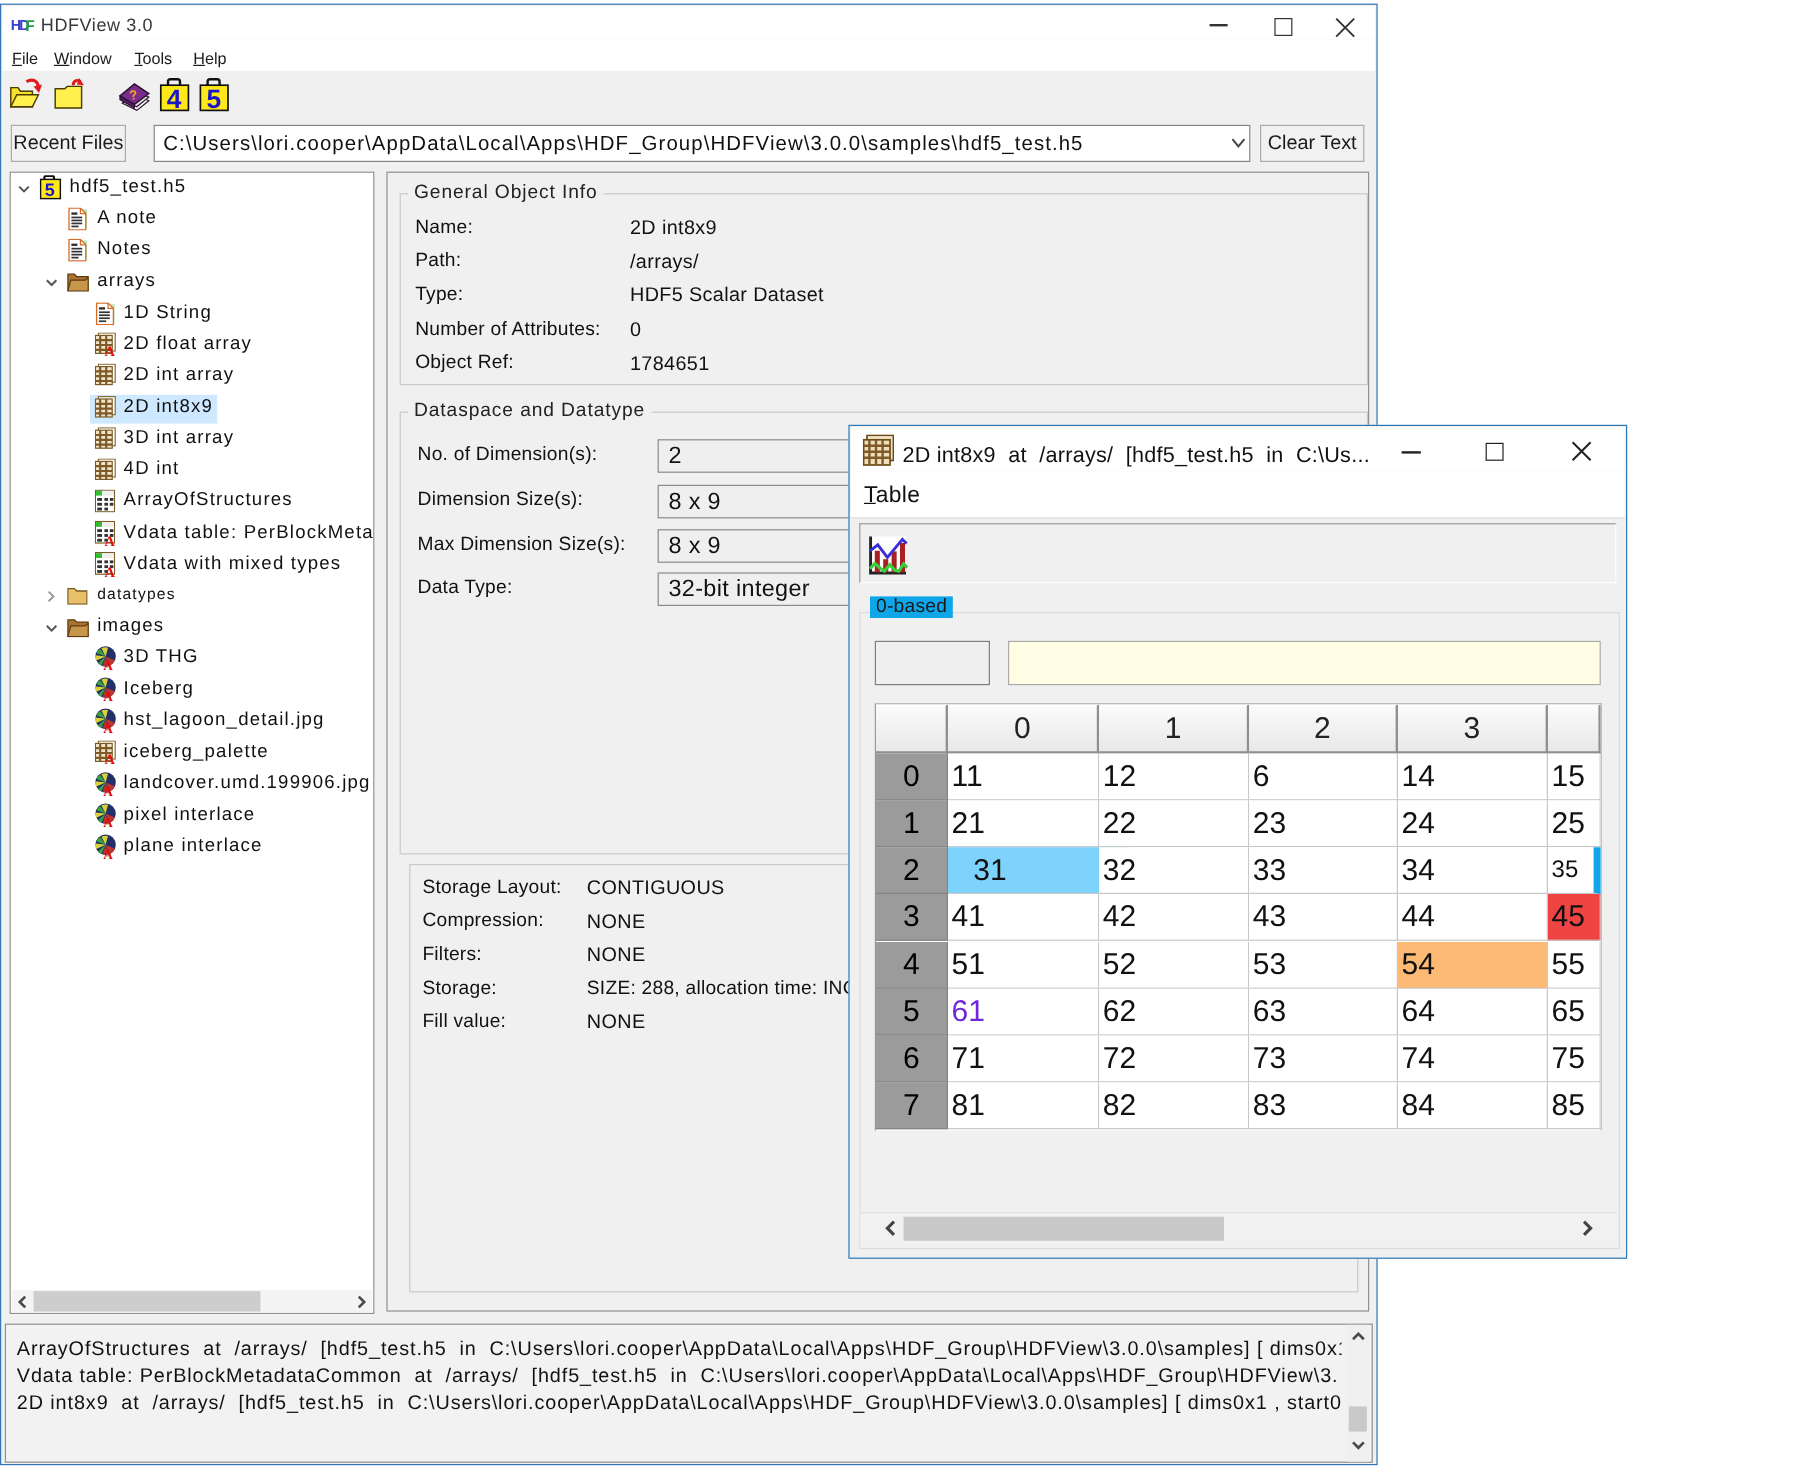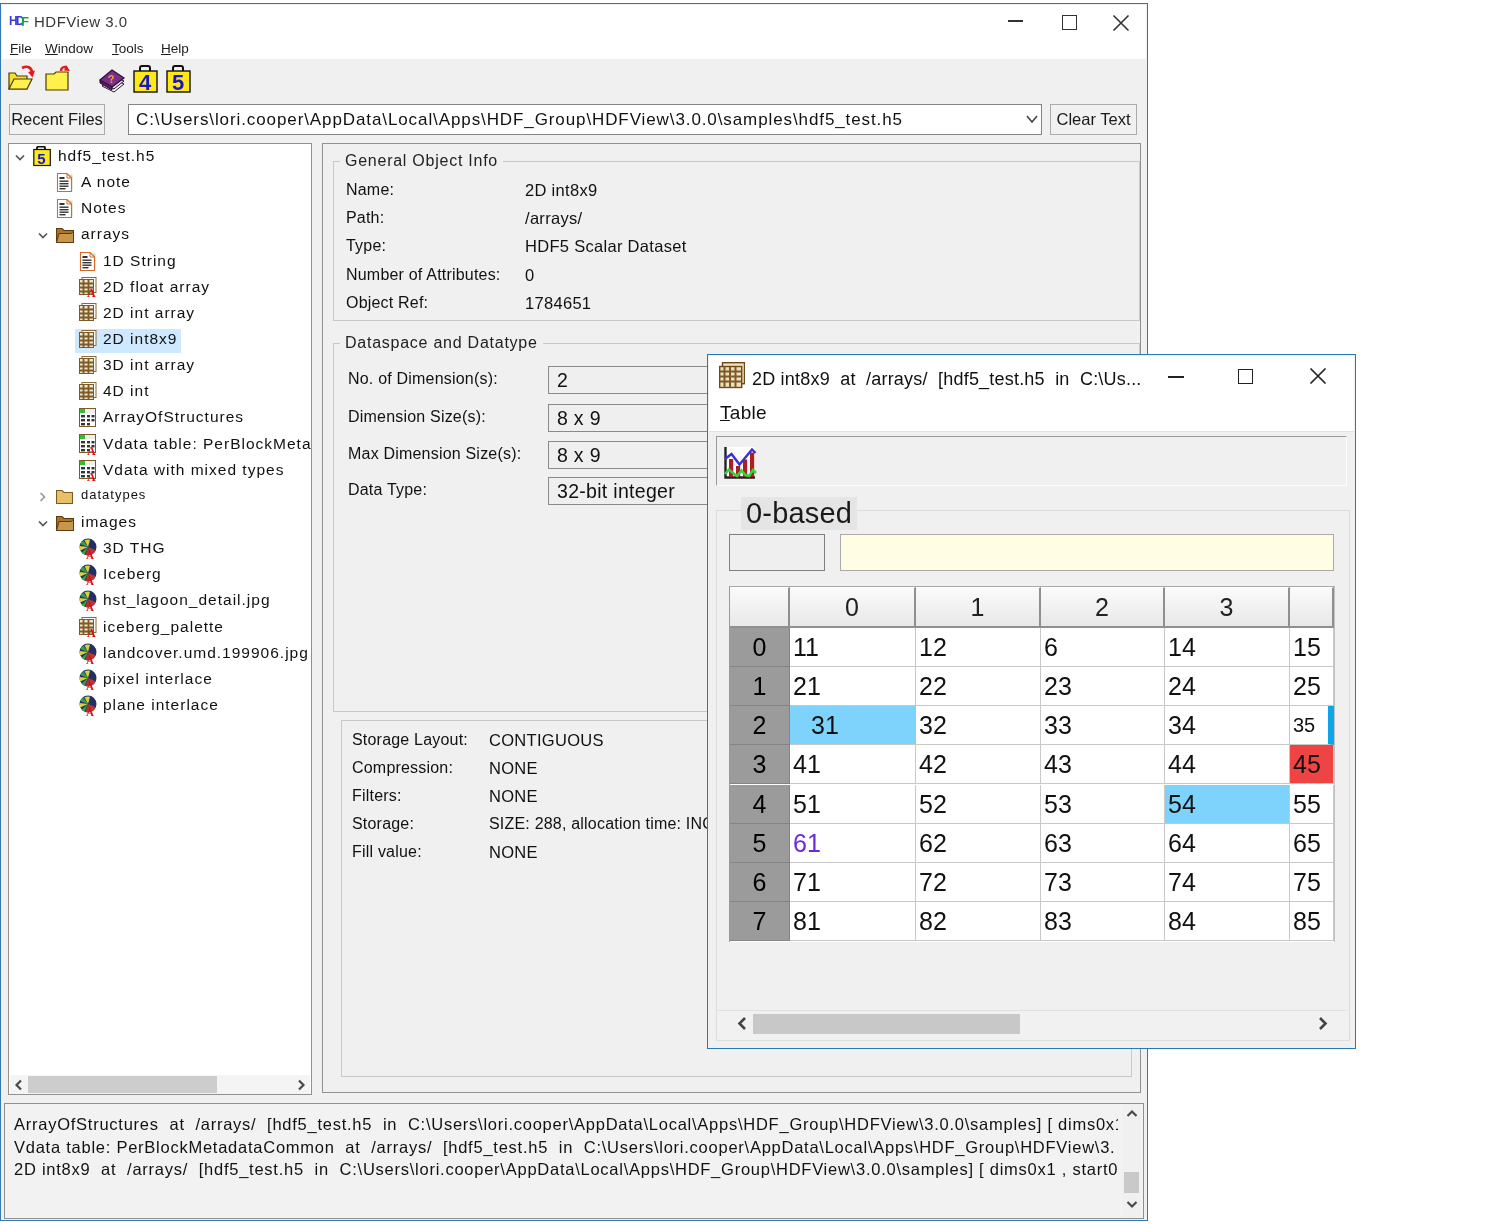--- a/index.html
+++ b/index.html
@@ -330,21 +330,21 @@
 <rect x="3" y="1" width="29" height="31" fill="#fdfdfd"></rect>
 <path d="M2.5 1 L2.5 31.5 L32 31.5" stroke="#222" stroke-width="2.4" fill="none"></path>
 <rect x="6" y="13" width="4.2" height="18" fill="#aa1f1f"></rect>
 <rect x="13" y="20" width="4.2" height="11" fill="#aa1f1f"></rect>
 <rect x="20" y="13.5" width="4.2" height="17.5" fill="#aa1f1f"></rect>
 <rect x="27" y="6.5" width="4.2" height="24.5" fill="#aa1f1f"></rect>
 <path d="M2 13 L8.5 8 L16.5 18.5 L29 3.5 L32.5 7" fill="none" stroke="#3b2fd6" stroke-width="2.4"></path>
 <path d="M2 28 L6 23.5 L10.5 27.5 L14 30 L18.5 24.5 L22.5 29 L26 30 L30 24 L33 27" fill="none" stroke="#35d23c" stroke-width="2.6"></path>
 </svg>
 <div class="abs" style="left:716px;top:510px;width:634px;height:531px;border:1px solid #dcdcdc;"></div>
-<div class="abs" style="left:725px;top:497px;background:#e5e5e5;padding:0 5px;font-size:29px;letter-spacing:0.2px;color:#1a1a1a;white-space:nowrap;margin-left:16px;">0-based</div>
+<div class="abs" style="left:725px;top:497px;background:#0ea5e9;padding:0 5px;font-size:16px;letter-spacing:0.2px;color:#1a1a1a;white-space:nowrap;">0-based</div>
 <div class="abs" style="left:729px;top:534px;width:96px;height:37px;background:#efefef;border:1px solid #7f7f7f;"></div>
 <div class="abs" style="left:840px;top:534px;width:494px;height:37px;background:#fffee4;border:1px solid #ababab;"></div>
 <div class="abs" style="left:729px;top:586px;width:606px;height:356px;background:#fff;overflow:hidden;border-left:1px solid #9a9a9a;border-top:1px solid #aaa;border-right:1px solid #c2c2c2;">
 <div class="abs" style="left:0px;top:0px;width:60px;height:41px;background:linear-gradient(#fbfbfb,#e8e8e8);border-right:2px solid #8f8f8f;border-bottom:2px solid #8f8f8f;border-top:1px solid #fff;font-size:25px;color:#222;text-align:center;line-height:38px;"></div>
 <div class="abs" style="left:60px;top:0px;width:126px;height:41px;background:linear-gradient(#fbfbfb,#e8e8e8);border-right:2px solid #8f8f8f;border-bottom:2px solid #8f8f8f;border-top:1px solid #fff;font-size:25px;color:#222;text-align:center;line-height:38px;">0</div>
 <div class="abs" style="left:186px;top:0px;width:125px;height:41px;background:linear-gradient(#fbfbfb,#e8e8e8);border-right:2px solid #8f8f8f;border-bottom:2px solid #8f8f8f;border-top:1px solid #fff;font-size:25px;color:#222;text-align:center;line-height:38px;">1</div>
 <div class="abs" style="left:311px;top:0px;width:124px;height:41px;background:linear-gradient(#fbfbfb,#e8e8e8);border-right:2px solid #8f8f8f;border-bottom:2px solid #8f8f8f;border-top:1px solid #fff;font-size:25px;color:#222;text-align:center;line-height:38px;">2</div>
 <div class="abs" style="left:435px;top:0px;width:125px;height:41px;background:linear-gradient(#fbfbfb,#e8e8e8);border-right:2px solid #8f8f8f;border-bottom:2px solid #8f8f8f;border-top:1px solid #fff;font-size:25px;color:#222;text-align:center;line-height:38px;">3</div>
 <div class="abs" style="left:560px;top:0px;width:44px;height:41px;background:linear-gradient(#fbfbfb,#e8e8e8);border-right:2px solid #8f8f8f;border-bottom:2px solid #8f8f8f;border-top:1px solid #fff;font-size:25px;color:#222;text-align:center;line-height:38px;"></div>
 <div class="abs" style="left:0px;top:41.0px;width:60px;height:39.1px;background:#9b9b9b;border-bottom:1px solid #848484;border-right:1px solid #848484;font-size:25px;color:#000;text-align:center;line-height:39px;">0</div>
@@ -368,21 +368,21 @@
 <div class="abs" style="left:0px;top:158.4px;width:60px;height:39.1px;background:#9b9b9b;border-bottom:1px solid #848484;border-right:1px solid #848484;font-size:25px;color:#000;text-align:center;line-height:39px;">3</div>
 <div class="abs" style="left:60px;top:158.4px;width:126px;height:39.1px;background:#fff;border-bottom:1px solid #c8c8c8;border-right:1px solid #c8c8c8;font-size:25px;color:#111;line-height:39px;padding-left:3px;">41</div>
 <div class="abs" style="left:186px;top:158.4px;width:125px;height:39.1px;background:#fff;border-bottom:1px solid #c8c8c8;border-right:1px solid #c8c8c8;font-size:25px;color:#111;line-height:39px;padding-left:3px;">42</div>
 <div class="abs" style="left:311px;top:158.4px;width:124px;height:39.1px;background:#fff;border-bottom:1px solid #c8c8c8;border-right:1px solid #c8c8c8;font-size:25px;color:#111;line-height:39px;padding-left:3px;">43</div>
 <div class="abs" style="left:435px;top:158.4px;width:125px;height:39.1px;background:#fff;border-bottom:1px solid #c8c8c8;border-right:1px solid #c8c8c8;font-size:25px;color:#111;line-height:39px;padding-left:3px;">44</div>
 <div class="abs" style="left:560px;top:158.4px;width:44px;height:39.1px;background:#ef4444;border-bottom:1px solid #c8c8c8;border-right:1px solid #c8c8c8;font-size:25px;color:#111;line-height:39px;padding-left:3px;">45</div>
 <div class="abs" style="left:0px;top:197.5px;width:60px;height:39.1px;background:#9b9b9b;border-bottom:1px solid #848484;border-right:1px solid #848484;font-size:25px;color:#000;text-align:center;line-height:39px;">4</div>
 <div class="abs" style="left:60px;top:197.5px;width:126px;height:39.1px;background:#fff;border-bottom:1px solid #c8c8c8;border-right:1px solid #c8c8c8;font-size:25px;color:#111;line-height:39px;padding-left:3px;">51</div>
 <div class="abs" style="left:186px;top:197.5px;width:125px;height:39.1px;background:#fff;border-bottom:1px solid #c8c8c8;border-right:1px solid #c8c8c8;font-size:25px;color:#111;line-height:39px;padding-left:3px;">52</div>
 <div class="abs" style="left:311px;top:197.5px;width:124px;height:39.1px;background:#fff;border-bottom:1px solid #c8c8c8;border-right:1px solid #c8c8c8;font-size:25px;color:#111;line-height:39px;padding-left:3px;">53</div>
-<div class="abs" style="left:435px;top:197.5px;width:125px;height:39.1px;background:#7dd3fc;border-bottom:1px solid #c8c8c8;border-right:1px solid #c8c8c8;font-size:25px;color:#111;line-height:39px;padding-left:3px;">54</div>
+<div class="abs" style="left:435px;top:197.5px;width:125px;height:39.1px;background:#fdba74;border-bottom:1px solid #c8c8c8;border-right:1px solid #c8c8c8;font-size:25px;color:#111;line-height:39px;padding-left:3px;">54</div>
 <div class="abs" style="left:560px;top:197.5px;width:44px;height:39.1px;background:#fff;border-bottom:1px solid #c8c8c8;border-right:1px solid #c8c8c8;font-size:25px;color:#111;line-height:39px;padding-left:3px;">55</div>
 <div class="abs" style="left:0px;top:236.6px;width:60px;height:39.1px;background:#9b9b9b;border-bottom:1px solid #848484;border-right:1px solid #848484;font-size:25px;color:#000;text-align:center;line-height:39px;">5</div>
 <div class="abs" style="left:60px;top:236.6px;width:126px;height:39.1px;background:#fff;border-bottom:1px solid #c8c8c8;border-right:1px solid #c8c8c8;font-size:25px;color:#6d28d9;line-height:39px;padding-left:3px;">61</div>
 <div class="abs" style="left:186px;top:236.6px;width:125px;height:39.1px;background:#fff;border-bottom:1px solid #c8c8c8;border-right:1px solid #c8c8c8;font-size:25px;color:#111;line-height:39px;padding-left:3px;">62</div>
 <div class="abs" style="left:311px;top:236.6px;width:124px;height:39.1px;background:#fff;border-bottom:1px solid #c8c8c8;border-right:1px solid #c8c8c8;font-size:25px;color:#111;line-height:39px;padding-left:3px;">63</div>
 <div class="abs" style="left:435px;top:236.6px;width:125px;height:39.1px;background:#fff;border-bottom:1px solid #c8c8c8;border-right:1px solid #c8c8c8;font-size:25px;color:#111;line-height:39px;padding-left:3px;">64</div>
 <div class="abs" style="left:560px;top:236.6px;width:44px;height:39.1px;background:#fff;border-bottom:1px solid #c8c8c8;border-right:1px solid #c8c8c8;font-size:25px;color:#111;line-height:39px;padding-left:3px;">65</div>
 <div class="abs" style="left:0px;top:275.8px;width:60px;height:39.1px;background:#9b9b9b;border-bottom:1px solid #848484;border-right:1px solid #848484;font-size:25px;color:#000;text-align:center;line-height:39px;">6</div>
 <div class="abs" style="left:60px;top:275.8px;width:126px;height:39.1px;background:#fff;border-bottom:1px solid #c8c8c8;border-right:1px solid #c8c8c8;font-size:25px;color:#111;line-height:39px;padding-left:3px;">71</div>
 <div class="abs" style="left:186px;top:275.8px;width:125px;height:39.1px;background:#fff;border-bottom:1px solid #c8c8c8;border-right:1px solid #c8c8c8;font-size:25px;color:#111;line-height:39px;padding-left:3px;">72</div>

